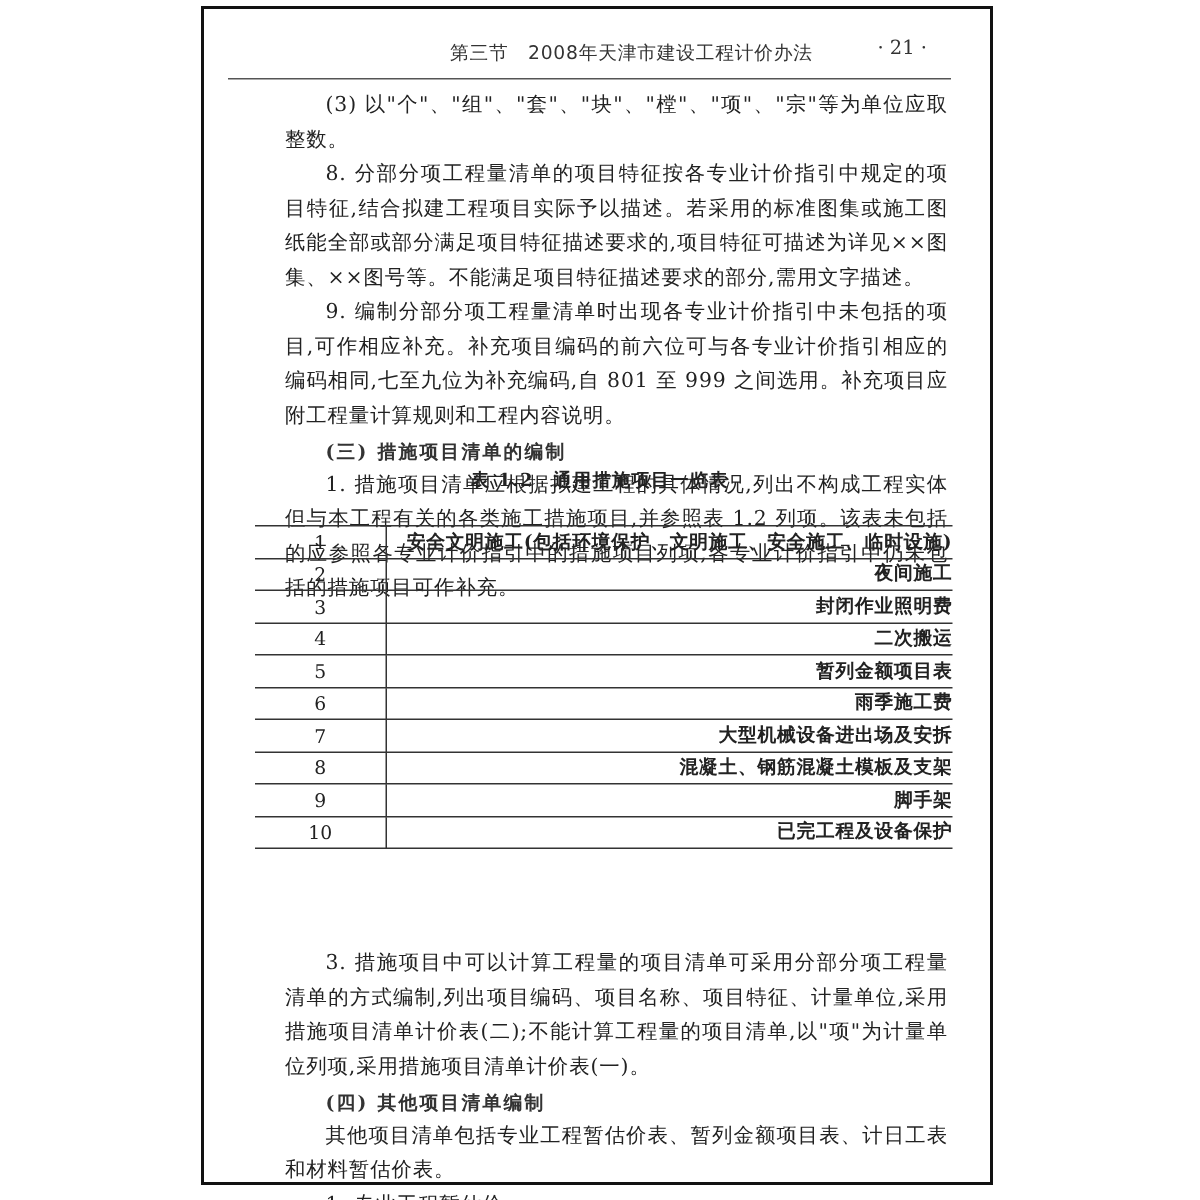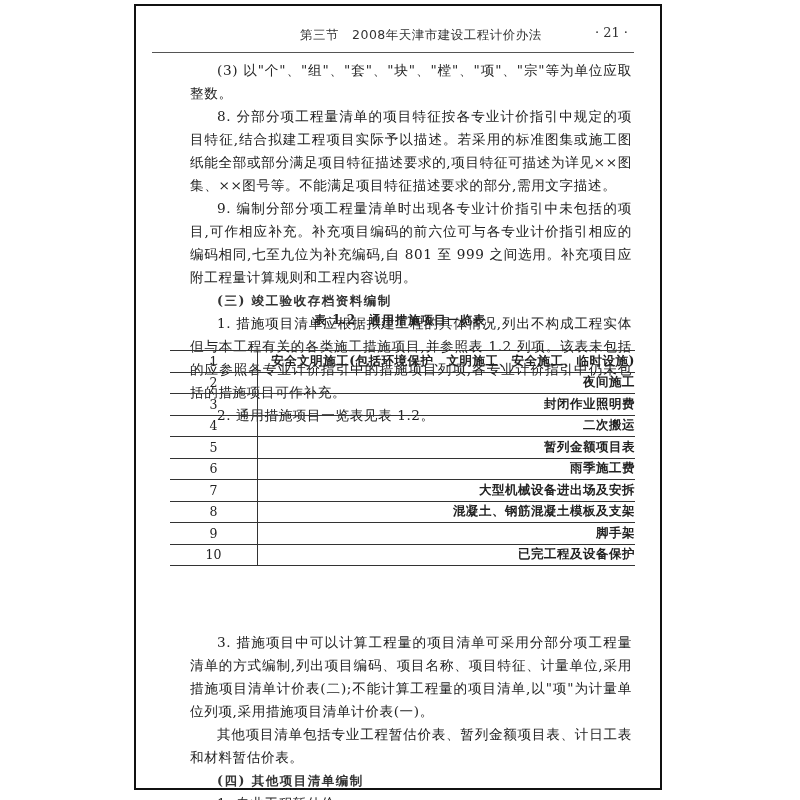--- a/index.html
+++ b/index.html
@@ -4,21 +4,21 @@
 <style>
   html, body { margin:0; padding:0; background:#ffffff; }
   body { width:800px; height:800px; position:relative; overflow:hidden;
          font-family: "DejaVu Serif", "Liberation Serif", serif; color:#1a1a1a; }
   .frame { position:absolute; left:134px; top:4px; width:528px; height:786px;
            border:2px solid #111; background:#fff; box-sizing:border-box; }
   .running-head { position:absolute; left:152px; top:12px; width:482px; height:40px;
                   border-bottom:1.5px solid #555; }
   .rh-title { position:absolute; left:148px; top:15px; font-size:12.5px; color:#333;
               font-family:"DejaVu Sans","Liberation Sans",sans-serif; letter-spacing:0.5px;text-align:center; }
-  .rh-page { position:absolute; right:6px; top:13px; font-size:13px; color:#333; }
+  .rh-page { position:absolute; right:16px; top:13px; font-size:13px; color:#333; }
   .text { position:absolute; left:190px; width:442px; font-size:13.6px; line-height:23px;
           letter-spacing:0.6px; color:#222; }
   .text p { margin:0; text-align:justify; }
   .indent { text-indent:27px; }
   .heading { font-weight:bold; letter-spacing:1.5px; font-size:12.5px; color:#333; }
   .table-caption { position:absolute; left:0; width:800px; text-align:center; top:312px;
                    font-size:12px; font-weight:bold; letter-spacing:1px; color:#222; }
   table.measures { position:absolute; left:170px; top:350px; width:465px; border-collapse:collapse;
                    font-size:12.5px; color:#222; }
   table.measures th, table.measures td { border-top:1px solid #333; border-bottom:1px solid #333;
@@ -37,23 +37,22 @@
 
 <div class="running-head">
   <span class="rh-title">第三节　2008年天津市建设工程计价办法</span>
   <span class="rh-page">· 21 ·</span>
 </div>
 
 <div class="text" style="top:59px;">
   <p class="indent">(3) 以"个"、"组"、"套"、"块"、"樘"、"项"、"宗"等为单位应取整数。</p>
   <p class="indent">8. 分部分项工程量清单的项目特征按各专业计价指引中规定的项目特征,结合拟建工程项目实际予以描述。若采用的标准图集或施工图纸能全部或部分满足项目特征描述要求的,项目特征可描述为详见××图集、××图号等。不能满足项目特征描述要求的部分,需用文字描述。</p>
   <p class="indent">9. 编制分部分项工程量清单时出现各专业计价指引中未包括的项目,可作相应补充。补充项目编码的前六位可与各专业计价指引相应的编码相同,七至九位为补充编码,自 801 至 999 之间选用。补充项目应附工程量计算规则和工程内容说明。</p>
-  <p class="indent heading">(三) 竣工验收存档资料编制</p>
+  <p class="indent heading">(三) 措施项目清单的编制</p>
   <p class="indent">1. 措施项目清单应根据拟建工程的具体情况,列出不构成工程实体但与本工程有关的各类施工措施项目,并参照表 1.2 列项。该表未包括的应参照各专业计价指引中的措施项目列项,各专业计价指引中仍未包括的措施项目可作补充。</p>
-  <p class="indent">2. 通用措施项目一览表见表 1.2。</p>
 </div>
 
 <div class="table-caption">表 1.2　通用措施项目一览表</div>
 
 <table class="measures">
   <tbody>
   <tr>
         <td class="c-no">1</td>
         <td class="c-name">安全文明施工(包括环境保护、文明施工、安全施工、临时设施)</td>
       </tr>
@@ -91,17 +90,17 @@
       </tr>
   <tr>
         <td class="c-no">10</td>
         <td class="c-name">已完工程及设备保护</td>
       </tr>
 </tbody>
   </table>
 
 <div class="text" style="top:631px;">
   <p class="indent">3. 措施项目中可以计算工程量的项目清单可采用分部分项工程量清单的方式编制,列出项目编码、项目名称、项目特征、计量单位,采用措施项目清单计价表(二);不能计算工程量的项目清单,以"项"为计量单位列项,采用措施项目清单计价表(一)。</p>
+  <p class="indent heading">(四) 其他项目清单编制</p>
   <p class="indent">其他项目清单包括专业工程暂估价表、暂列金额项目表、计日工表和材料暂估价表。</p>
-  <p class="indent heading">(四) 其他项目清单编制</p>
   <p class="indent">1. 专业工程暂估价</p>
 
 </div>
 
 </body></html>

